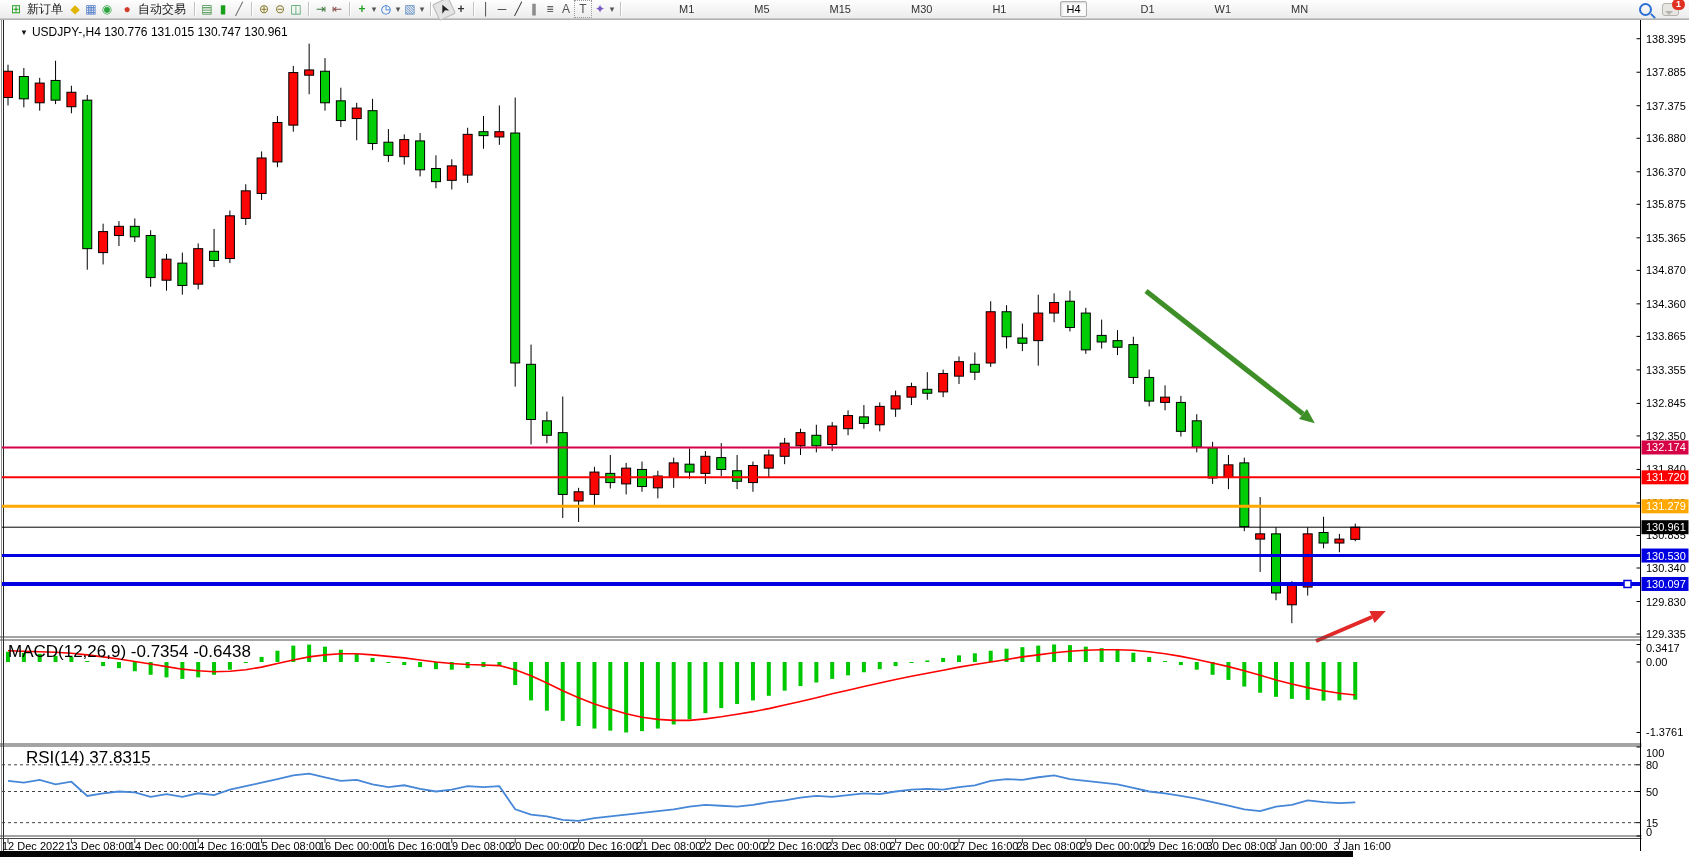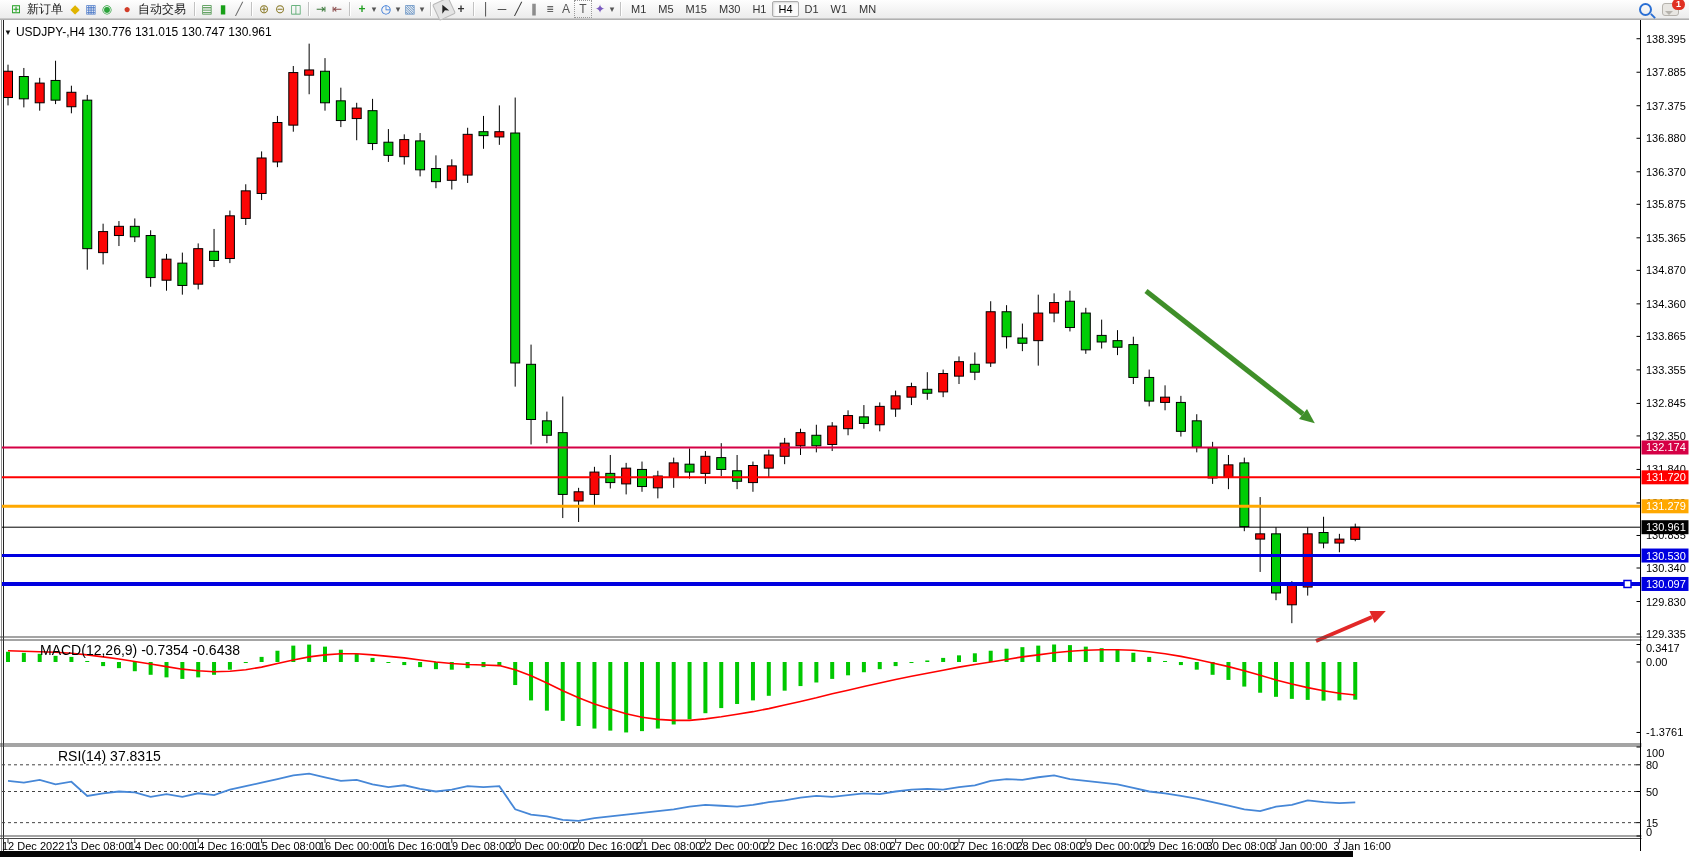--- a/index.html
+++ b/index.html
@@ -5,34 +5,34 @@
   html,body{margin:0;padding:0;background:#fff;}
   .screen{position:relative;width:1689px;height:858px;overflow:hidden;
           font-family:"Liberation Sans",sans-serif;background:#fff;}
   
   .toolbar{position:absolute;top:0;left:0;width:1689px;height:19px;z-index:5;
            background:linear-gradient(#fefefe,#ececec);border-bottom:1px solid #c9c9c9;
            display:flex;align-items:center;padding:0 4px;box-sizing:border-box;}
   .tb-btn{display:inline-flex;align-items:center;gap:3px;padding:0 4px;font-size:12px;color:#1a1a1a;height:17px;cursor:default;}
   .tbi{display:inline-block;width:16px;text-align:center;font-size:12px;line-height:16px;}
   .sep{width:1px;height:14px;background:#c2c2c2;margin:0 4px;box-shadow:1px 0 0 #ffffff;}
-  .tf{font-size:11px;color:#333;padding:1px 5px;border:1px solid transparent;border-radius:2px;}
+  .tf{font-size:11px;color:#333;padding:1px 5px;border:1px solid transparent;border-radius:2px;margin-left:48px;}
   .tf.active{background:#fbfbfb;border:1px solid #adadad;box-shadow:inset 1px 1px 2px #d8d8d8;color:#000;}
   .spacer{flex:1;}
   .mag{position:relative;width:9px;height:9px;border:2px solid #2a6fd4;border-radius:50%;margin-right:10px;}
   .mag:after{content:'';position:absolute;width:2px;height:6px;background:#2a6fd4;
              right:-4px;bottom:-5px;transform:rotate(-45deg);}
   .chat{position:relative;width:15px;height:11px;background:#e8e6e2;border:1px solid #b6b3ad;border-radius:3px;margin-right:6px;}
   .chat:after{content:'';position:absolute;left:2px;bottom:-4px;border:4px solid transparent;border-top-color:#b6b3ad;}
   .badge{position:absolute;top:-5px;right:-7px;min-width:11px;height:11px;border-radius:6px;background:#e03022;
          color:#fff;font-size:9px;line-height:11px;text-align:center;padding:0 1px;font-weight:bold;}
   
   .overlay{position:absolute;z-index:3;font-size:12px;color:#000;white-space:nowrap;}
   .tri{display:inline-block;font-size:8px;vertical-align:1px;margin-right:4px;color:#111;}
-  .ind-label{position:absolute;z-index:3;font-size:14px;color:#000;white-space:nowrap;margin-left:32px;}
+  .ind-label{position:absolute;z-index:3;font-size:17px;color:#000;white-space:nowrap;}
   .bottom-bar{position:absolute;left:0;top:851px;width:1353px;height:6px;background:#050505;z-index:4;}
   svg{position:absolute;top:0;left:0;z-index:1;}
 </style>
 </head>
 <body>
 
 <div class="screen">
 
   <div class="toolbar">
     <div class="tb-btn">
@@ -87,21 +87,21 @@
     <span class="tf">D1</span>
     <span class="tf">W1</span>
     <span class="tf">MN</span>
     <span class="spacer"></span>
     <span class="mag"></span>
     <span class="chat">
       <span class="badge">1</span>
     </span>
   </div>
 
-  <div class="overlay" style="left:4px;top:25px;">
+  <div class="overlay" style="left:20px;top:25px;">
     <span class="tri">▼</span><span>USDJPY-,H4  130.776 131.015 130.747 130.961</span>
   </div>
   <div class="ind-label" style="left:8px;top:642px;">MACD(12,26,9) -0.7354 -0.6438</div>
   <div class="ind-label" style="left:26px;top:748px;">RSI(14) 37.8315</div>
   <div class="bottom-bar"></div>
 
   <svg id="svg" width="1689" height="858">
       <g>
         <line x1="0" y1="19.5" x2="1689" y2="19.5" stroke="#b0b0b0" stroke-width="1"></line>
         <line x1="1.5" y1="20" x2="1.5" y2="851" stroke="#909090" stroke-width="1"></line>

